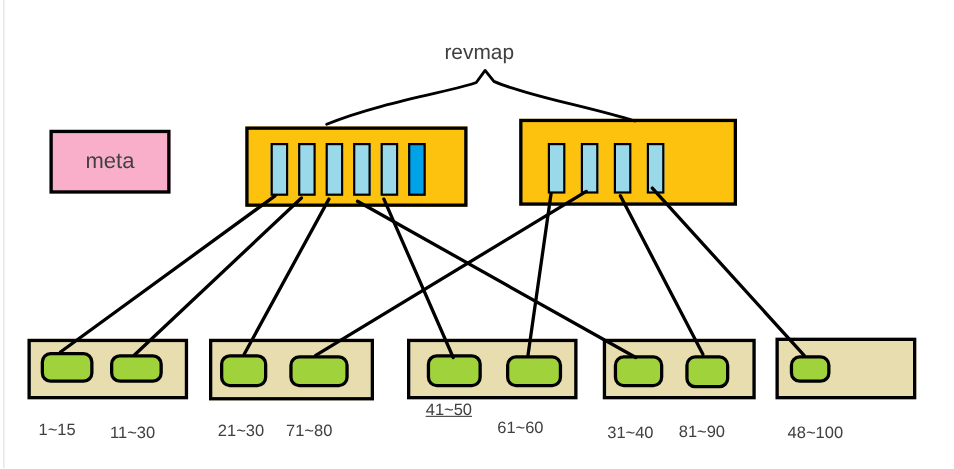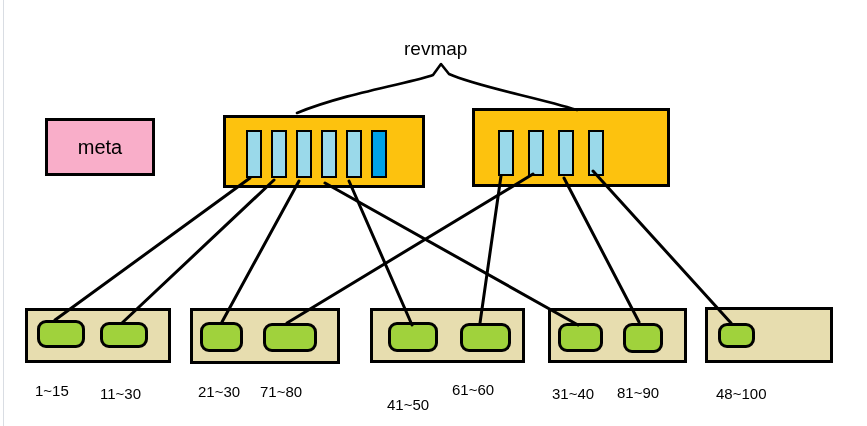--- a/index.html
+++ b/index.html
@@ -1,20 +1,20 @@
 <!DOCTYPE html>
 <html style="--orange: #FDC20E; --light-blue: #9AD9EA; --dark-blue: #00A2E8; --pink: #F9AEC9; --tan: #E7DDAF; --green: #A0D23C; --line: #000000;"><head>
 <meta charset="utf-8">
 <style>
   html,body { margin:0; padding:0; background:#fff; }
   #canvas {
     position:relative; width:867px; height:426px;
     background:#ffffff; overflow:hidden;
     font-family:"Liberation Sans","DejaVu Sans",sans-serif;
-    color:#000000;
+    color:#404040;
   }
   .edge-artifact { position:absolute; left:3px; top:0; width:1px; height:426px; background:#d9dde3; }
 
   .label { position:absolute; font-size:15px; white-space:nowrap; }
   #revmap-title { position:absolute; left:404px; top:38px; font-size:19px; }
 
   .metabox {
     position:absolute; left:45px; top:118px; width:110px; height:58px;
     background:var(--pink); border:3px solid #000; box-sizing:border-box;
     display:flex; align-items:center; justify-content:center; font-size:20px;
@@ -100,21 +100,21 @@
   </div>
 
   <div class="leafgroup" id="group5">
     <div class="leafpage" style="left:10px; top:13px; width:37px; height:25px;"></div>
   </div>
 
   <span class="label" style="left:35px;  top:382px;">1~15</span>
   <span class="label" style="left:100px; top:385px;">11~30</span>
   <span class="label" style="left:198px; top:383px;">21~30</span>
   <span class="label" style="left:260px; top:383px;">71~80</span>
-  <span class="label" style="left:387px; top:396px;">41~50</span>
+  <span class="label" style="left:387px; top:364px;text-decoration:underline;">41~50</span>
   <span class="label" style="left:452px; top:381px;">61~60</span>
   <span class="label" style="left:552px; top:385px;">31~40</span>
   <span class="label" style="left:617px; top:384px;">81~90</span>
   <span class="label" style="left:716px; top:385px;">48~100</span>
 
   <svg id="edge-layer" width="867" height="426">
     <path id="revmap-brace" d="M 297 113 C 345 93 416 82 433 75 L 441 64 L 449 74 C 478 87 536 97 577 110"></path>
   <line x1="250" y1="178" x2="55" y2="320"></line>
       <line x1="274" y1="180" x2="122" y2="323"></line>
       <line x1="299" y1="181" x2="222" y2="322"></line>

